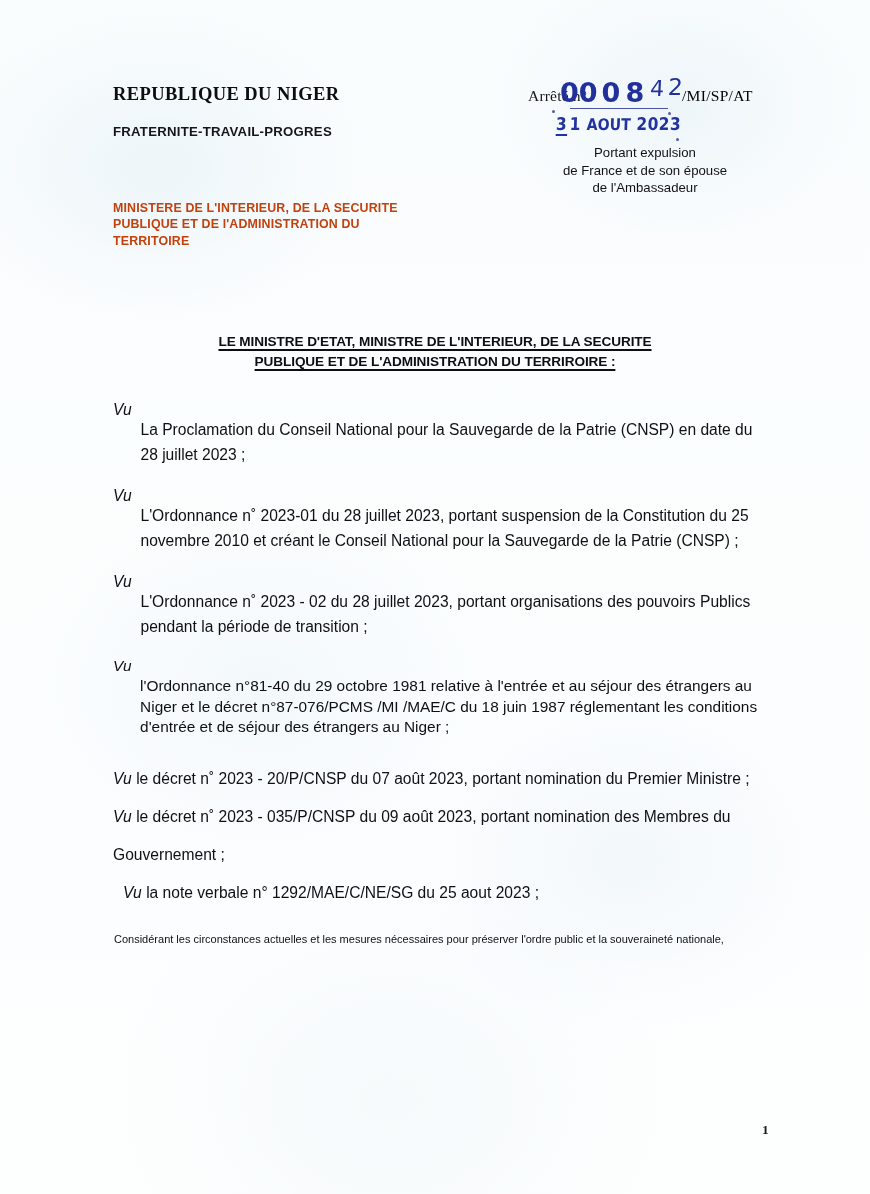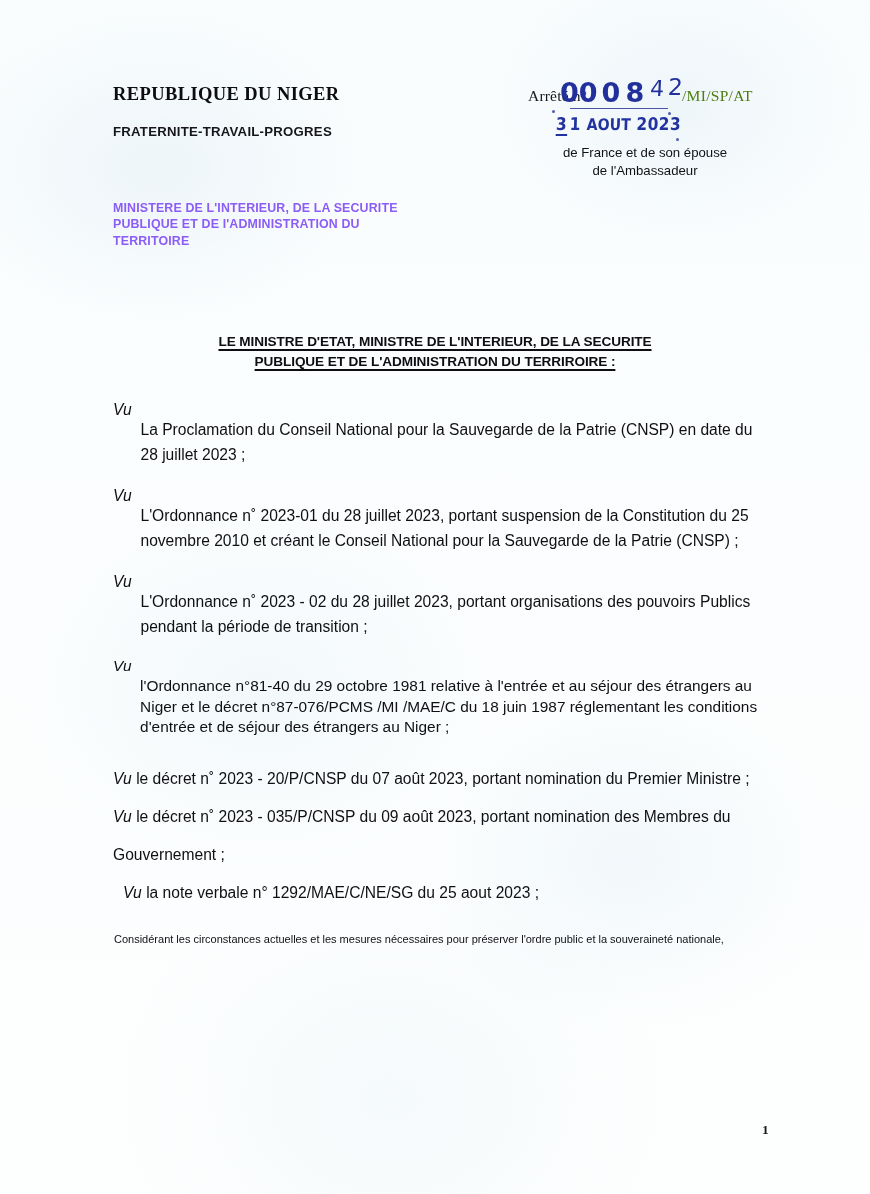--- a/index.html
+++ b/index.html
@@ -64,21 +64,21 @@
   .ministry {
     position: absolute;
     left: 113px;
     top: 200px;
     width: 300px;
     font-family: "Liberation Sans", sans-serif;
     font-weight: bold;
     font-size: 12.4px;
     line-height: 16.4px;
     letter-spacing: 0.15px;
-    color: #8b5cf6;
+    color: #c2410c;
   }
 
   
   .hdr-right {
     position: absolute;
     left: 500px;
     top: 82px;
     width: 300px;
   }
   .ref-line {
@@ -94,21 +94,21 @@
     font-size: 15.5px;
     color: #17171b;
     letter-spacing: 0.2px;
   }
   .ref-suffix {
     position: absolute;
     left: 182px;
     top: 5px;
     font-family: "Liberation Serif", serif;
     font-size: 15.5px;
-    color: #4d7c0f;
+    color: #000000;
     letter-spacing: 0.3px;
   }
   
   .stamp-num {
     position: absolute;
     left: 60px;
     top: -2px;
     color: #22309b;
     font-family: "DejaVu Sans", sans-serif;
     font-weight: bold;
@@ -283,20 +283,21 @@
     </div>
 
     <div class="date-stamp">
       <span class="dd">3</span><span>1</span>&nbsp;<span class="mo">AOUT</span>&nbsp;<span>2023</span>
     </div>
     <span class="stamp-dot" style="left:52px; top:28px; width:3px; height:3px;"></span>
     <span class="stamp-dot" style="left:168px; top:30px; width:3px; height:3px;"></span>
     <span class="stamp-dot" style="left:176px; top:56px; width:3px; height:3px;"></span>
 
     <div class="subject">
+      <div>Portant expulsion</div>
       <div>de France et de son épouse</div>
       <div>de l'Ambassadeur</div>
     </div>
   </div>
 
   <div class="doc-title">
     <span>LE MINISTRE D'ETAT, MINISTRE DE L'INTERIEUR, DE LA SECURITE</span><br>
     <span>PUBLIQUE ET DE L'ADMINISTRATION DU TERRIROIRE :</span>
   </div>
 

